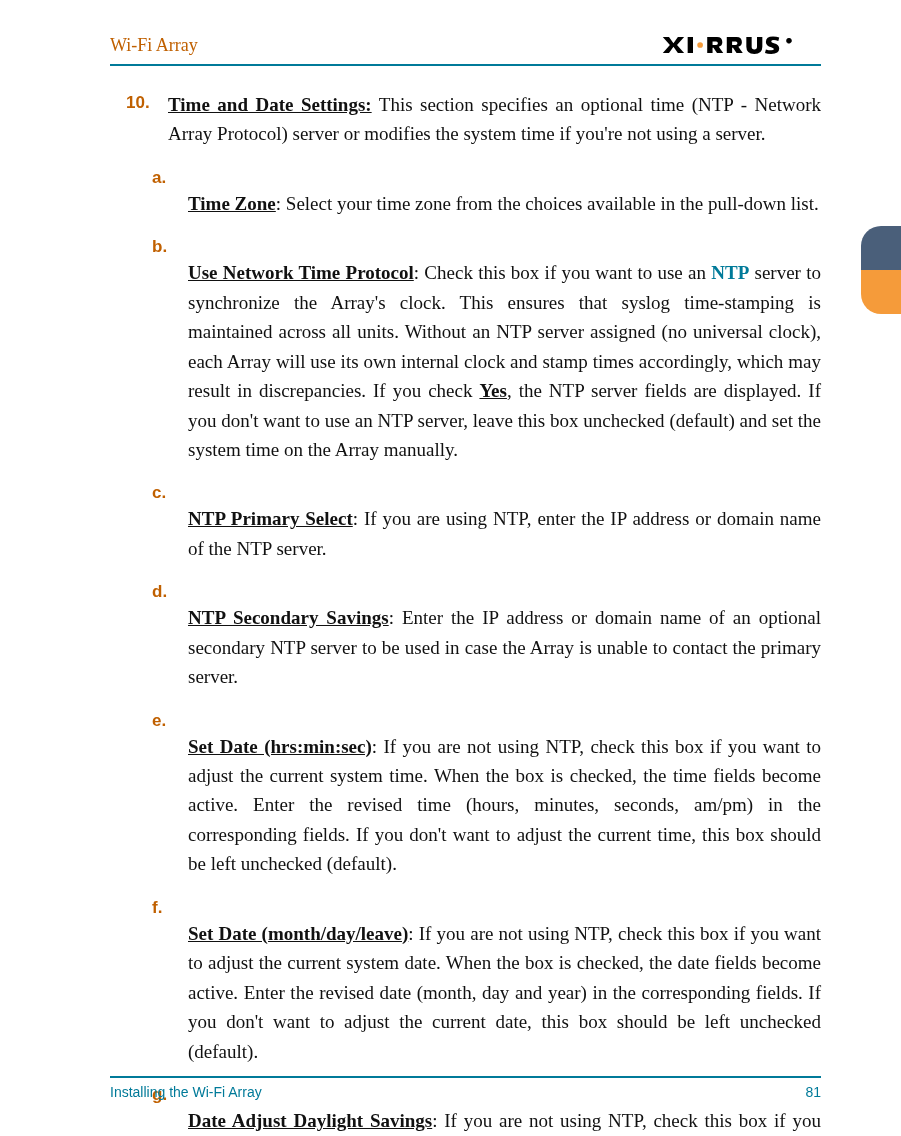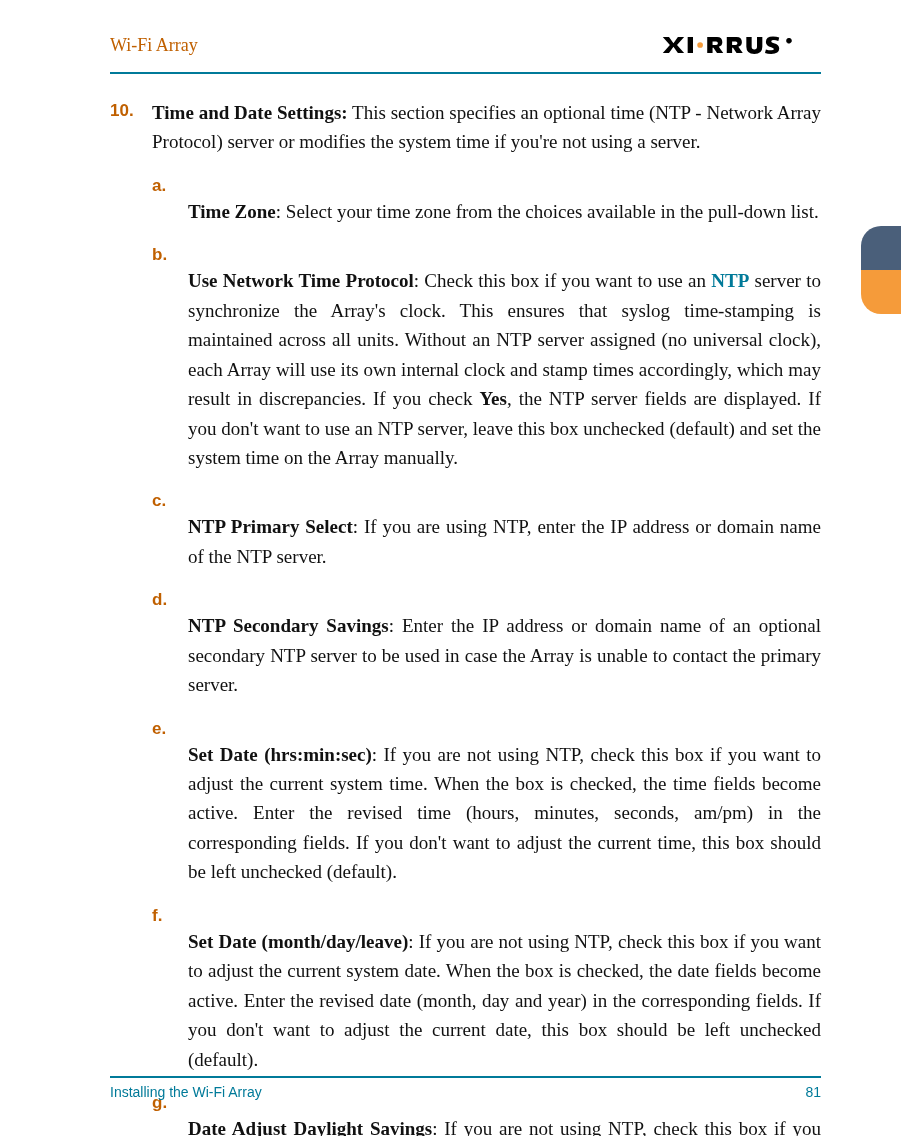--- a/index.html
+++ b/index.html
@@ -19,21 +19,21 @@
       height: 1136px;
       padding: 28px 80px 0 110px;
       position: relative;
     }
     
     .header {
       display: flex;
       justify-content: space-between;
       align-items: center;
       border-bottom: 2px solid #007a99;
-      padding-bottom: 10px;
+      padding-bottom: 2px;
       margin-bottom: 24px;
       height: 34px;
     }
     .header-title {
       color: #c06000;
       font-family: "Palatino Linotype", "Book Antiqua", Palatino, Georgia, serif;
       font-size: 18px;
     }
     .logo {
       height: 22px;
@@ -63,31 +63,32 @@
     
     .content {
       font-size: 19px;
       line-height: 1.55;
       text-align: justify;
       color: #111;
     }
     .step {
       display: flex;
       margin-bottom: 16px;
+      margin-left: 16px;
     }
     .step-num {
       color: #c06000;
       font-weight: bold;
       width: 42px;
       flex-shrink: 0;
       font-family: Arial, Helvetica, sans-serif;
       font-size: 17px;
     }
     .step-body { flex: 1; }
-    .bold { font-weight: bold; }
+    .bold { font-weight: bold; text-decoration: underline; }
     .sub-list {
       padding-left: 42px;
     }
     .sub-item {
       display: flex;
       margin-bottom: 16px;
     }
     .sub-letter {
       color: #c06000;
       font-weight: bold;

